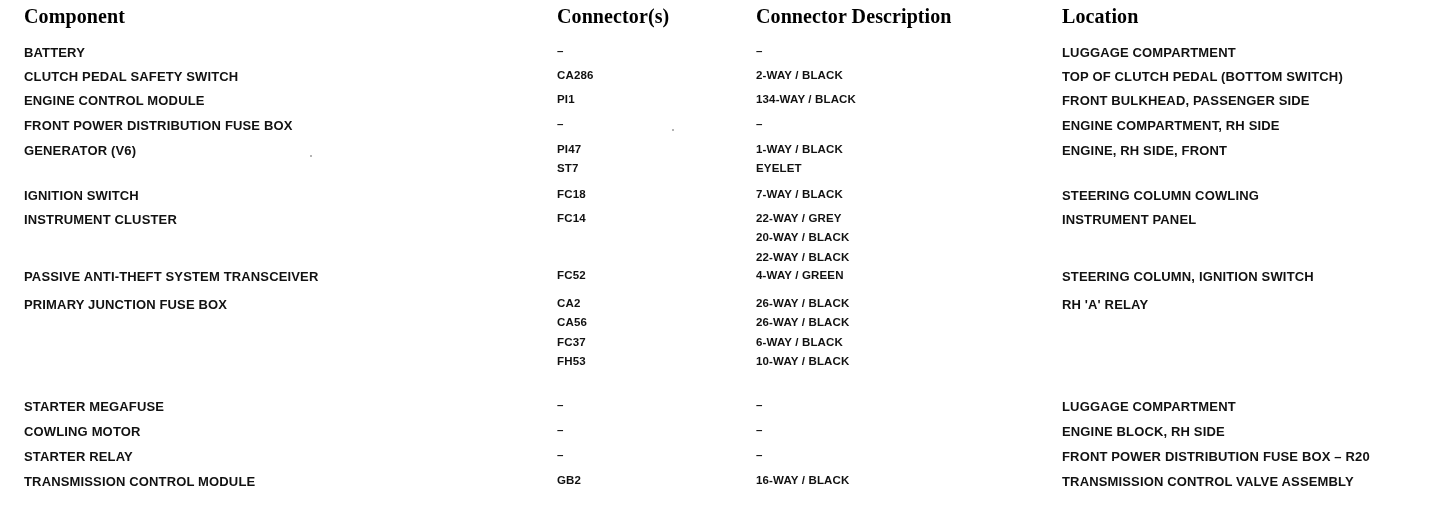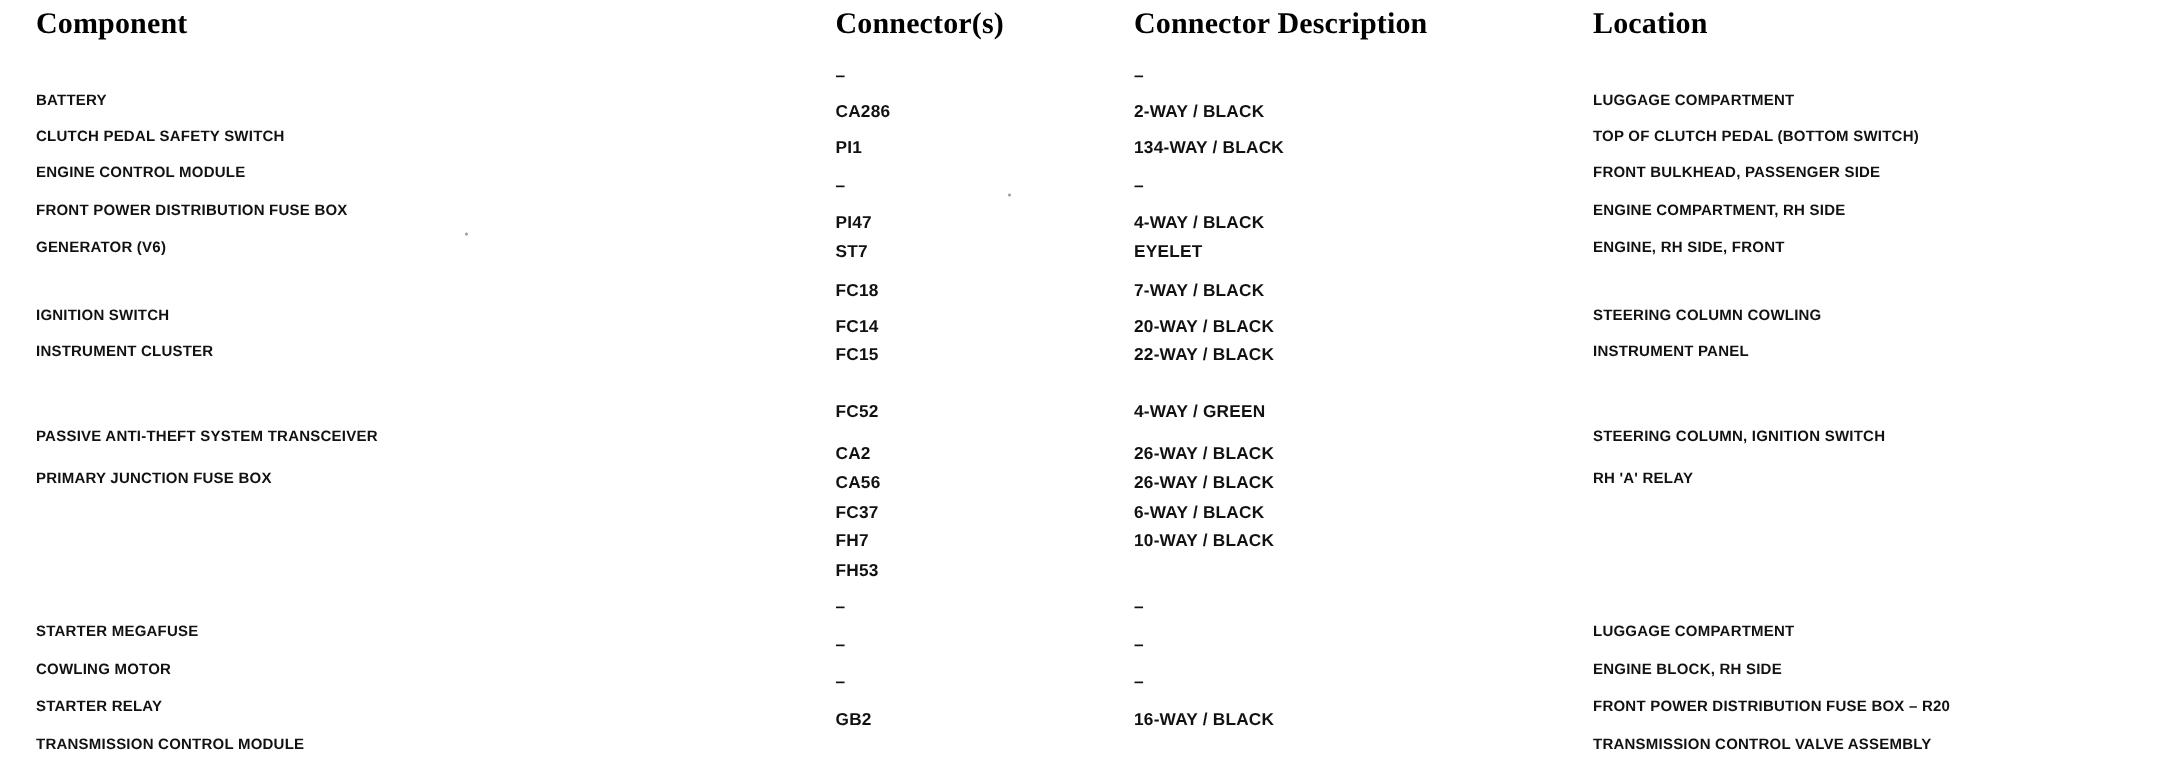--- a/index.html
+++ b/index.html
@@ -56,24 +56,24 @@
     top: 38px;
     left: 0;
     width: 1440px;
   }
   .row {
     position: relative;
     width: 1440px;
   }
   .cell {
     position: absolute;
-    top: 18px;
+    top: 3px;
     font-family: "Liberation Sans", sans-serif;
     font-weight: bold;
-    font-size: 10px;
+    font-size: 13px;
     line-height: 16px;
     letter-spacing: 0.15px;
     color: #111111;
     white-space: nowrap;
   }
   .stack {
     position: absolute;
     top: 0;
   }
   .stack .line {
@@ -150,42 +150,42 @@
         </div>
         <div class="cell col-location">ENGINE COMPARTMENT, RH SIDE</div>
       </div>
       <div class="row" style="position: absolute; top: 102px; left: 0px;">
         <div class="cell col-component">GENERATOR (V6)</div>
         <div class="stack col-connector">
           <span class="line">PI47</span>
           <span class="line">ST7</span>
         </div>
         <div class="stack col-description">
-          <span class="line">4-WAY / BLACK</span>
+          <span class="line">1-WAY / BLACK</span>
           <span class="line">EYELET</span>
         </div>
         <div class="cell col-location">ENGINE, RH SIDE, FRONT</div>
       </div>
       <div class="row" style="position: absolute; top: 147px; left: 0px;">
         <div class="cell col-component">IGNITION SWITCH</div>
         <div class="stack col-connector">
           <span class="line">FC18</span>
         </div>
         <div class="stack col-description">
           <span class="line">7-WAY / BLACK</span>
         </div>
         <div class="cell col-location">STEERING COLUMN COWLING</div>
       </div>
       <div class="row" style="position: absolute; top: 171px; left: 0px;">
         <div class="cell col-component">INSTRUMENT CLUSTER</div>
         <div class="stack col-connector">
           <span class="line">FC14</span>
-          <span class="line">FC15</span>
-        </div>
-        <div class="stack col-description">
+        </div>
+        <div class="stack col-description">
+          <span class="line">22-WAY / GREY</span>
           <span class="line">20-WAY / BLACK</span>
           <span class="line">22-WAY / BLACK</span>
         </div>
         <div class="cell col-location">INSTRUMENT PANEL</div>
       </div>
       <div class="row" style="position: absolute; top: 228px; left: 0px;">
         <div class="cell col-component">PASSIVE ANTI-THEFT SYSTEM TRANSCEIVER</div>
         <div class="stack col-connector">
           <span class="line">FC52</span>
         </div>
@@ -193,21 +193,20 @@
           <span class="line">4-WAY / GREEN</span>
         </div>
         <div class="cell col-location">STEERING COLUMN, IGNITION SWITCH</div>
       </div>
       <div class="row" style="position: absolute; top: 256px; left: 0px;">
         <div class="cell col-component">PRIMARY JUNCTION FUSE BOX</div>
         <div class="stack col-connector">
           <span class="line">CA2</span>
           <span class="line">CA56</span>
           <span class="line">FC37</span>
-          <span class="line">FH7</span>
           <span class="line">FH53</span>
         </div>
         <div class="stack col-description">
           <span class="line">26-WAY / BLACK</span>
           <span class="line">26-WAY / BLACK</span>
           <span class="line">6-WAY / BLACK</span>
           <span class="line">10-WAY / BLACK</span>
         </div>
         <div class="cell col-location">RH 'A' RELAY</div>
       </div>

